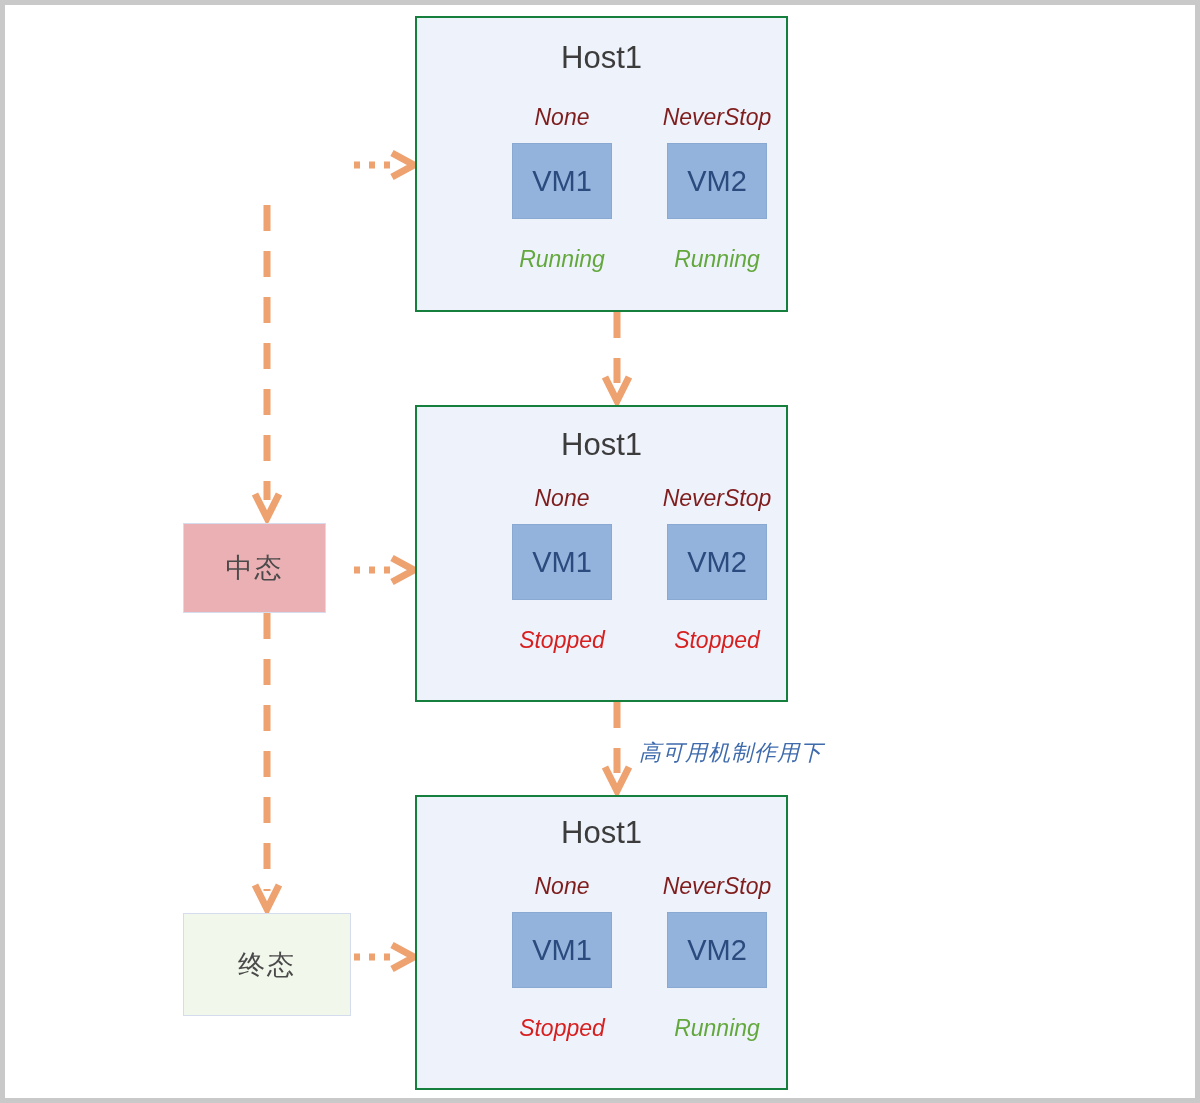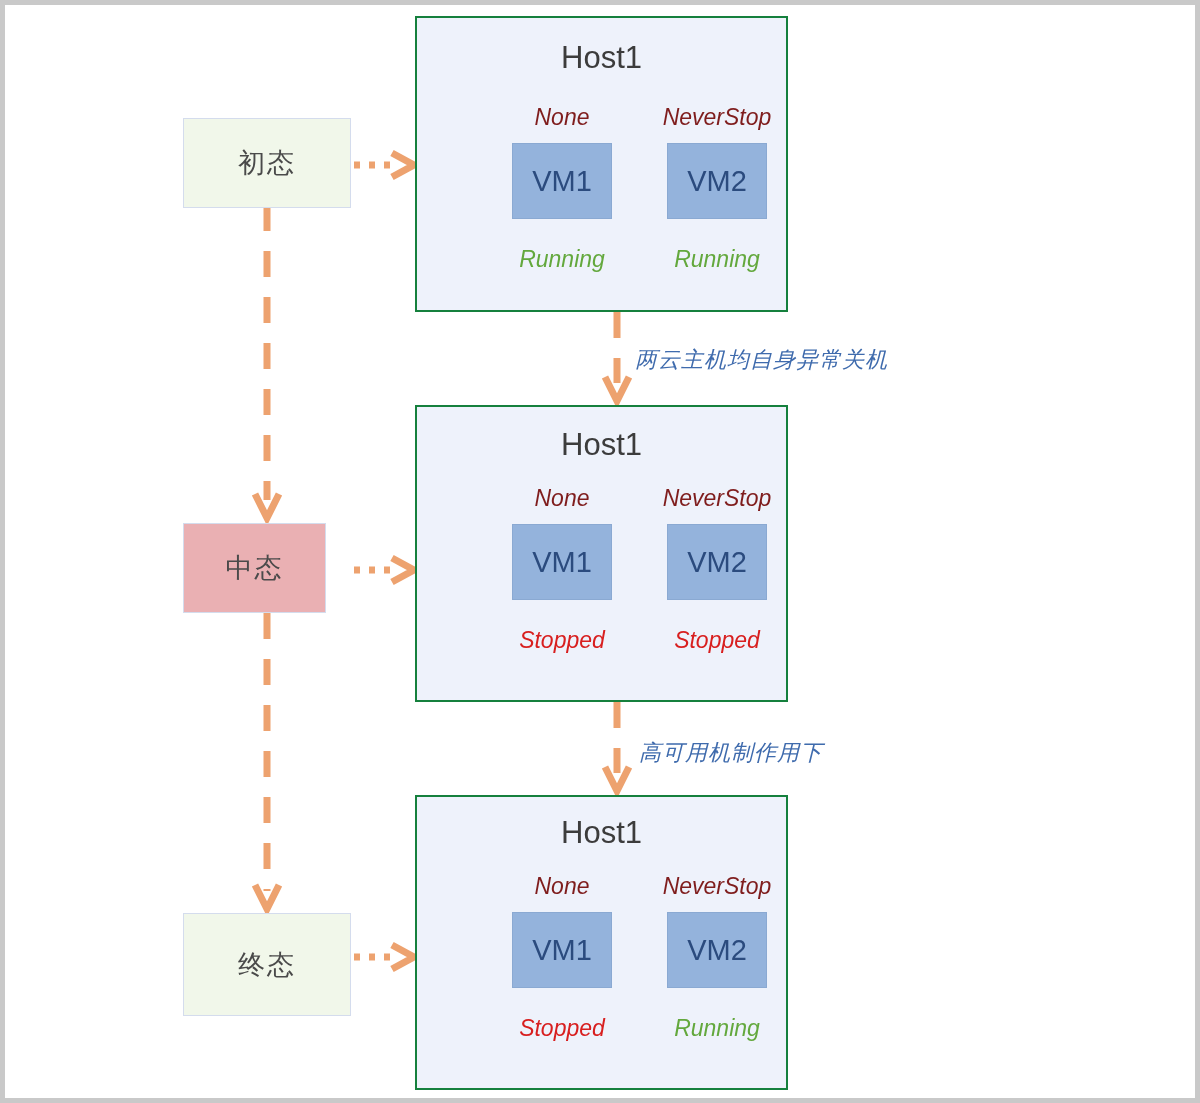--- a/index.html
+++ b/index.html
@@ -125,23 +125,20 @@
     <line x1="349" y1="160" x2="392" y2="160" stroke="#eda26f" stroke-width="7" stroke-dasharray="6 9" stroke-linecap="butt"></line>
     <polyline points="387,148 409,160 387,172" fill="none" stroke="#eda26f" stroke-width="7" stroke-linecap="butt" stroke-linejoin="miter"></polyline>
 
     <line x1="349" y1="565" x2="392" y2="565" stroke="#eda26f" stroke-width="7" stroke-dasharray="6 9" stroke-linecap="butt"></line>
     <polyline points="387,553 409,565 387,577" fill="none" stroke="#eda26f" stroke-width="7" stroke-linecap="butt" stroke-linejoin="miter"></polyline>
 
     <line x1="349" y1="952" x2="392" y2="952" stroke="#eda26f" stroke-width="7" stroke-dasharray="6 9" stroke-linecap="butt"></line>
     <polyline points="387,940 409,952 387,964" fill="none" stroke="#eda26f" stroke-width="7" stroke-linecap="butt" stroke-linejoin="miter"></polyline>
   </svg>
 
-  <div class="state-box initial" style="left:178px; top:113px; width:168px; height:90px;">
-    <span>初态</span>
-  </div>
 
   <div class="state-box middle" style="left:178px; top:518px; width:143px; height:90px;">
     <span>中态</span>
   </div>
 
   <div class="state-box final" style="left:178px; top:908px; width:168px; height:103px;">
     <span>终态</span>
   </div>
 
   <div class="host-box" style="left:410px; top:11px; width:373px; height:296px;">
@@ -197,17 +194,16 @@
 
     <div class="vm-group" style="left:200px; top:78px; width:200px;">
       <div class="vm-policy">NeverStop</div>
       <div class="vm-chip">
         <span>VM2</span>
       </div>
       <div class="vm-status running">Running</div>
     </div>
   </div>
 
-  <div class="edge-label" style="left:630px; top:340px;">两云主机均自身异常关机</div>
 
   <div class="edge-label" style="left:634px; top:733px;">高可用机制作用下</div>
 
 </div>
 
 </body></html>

